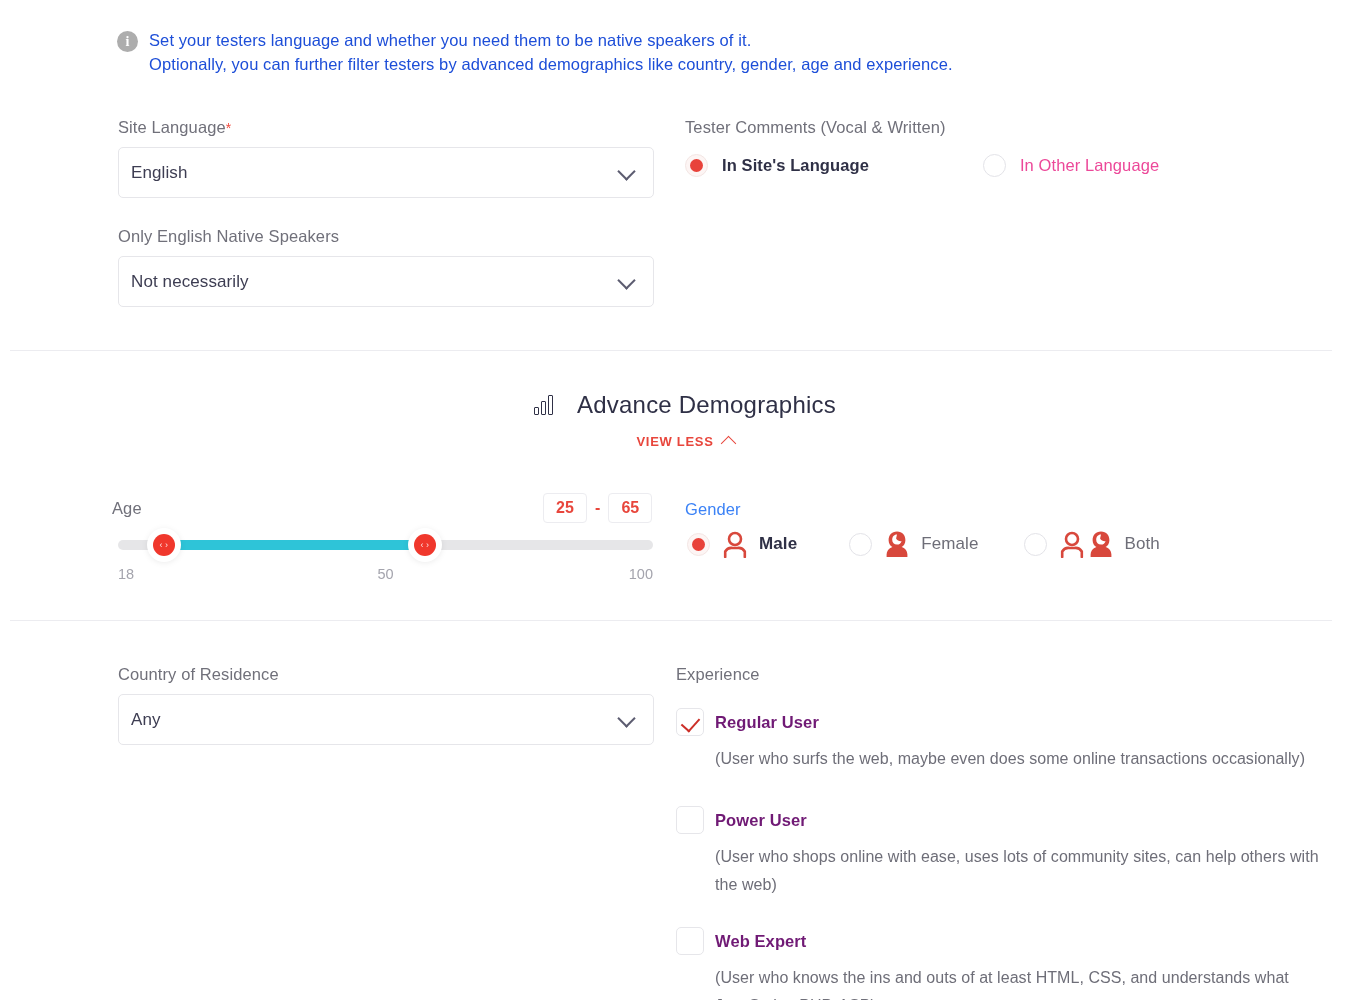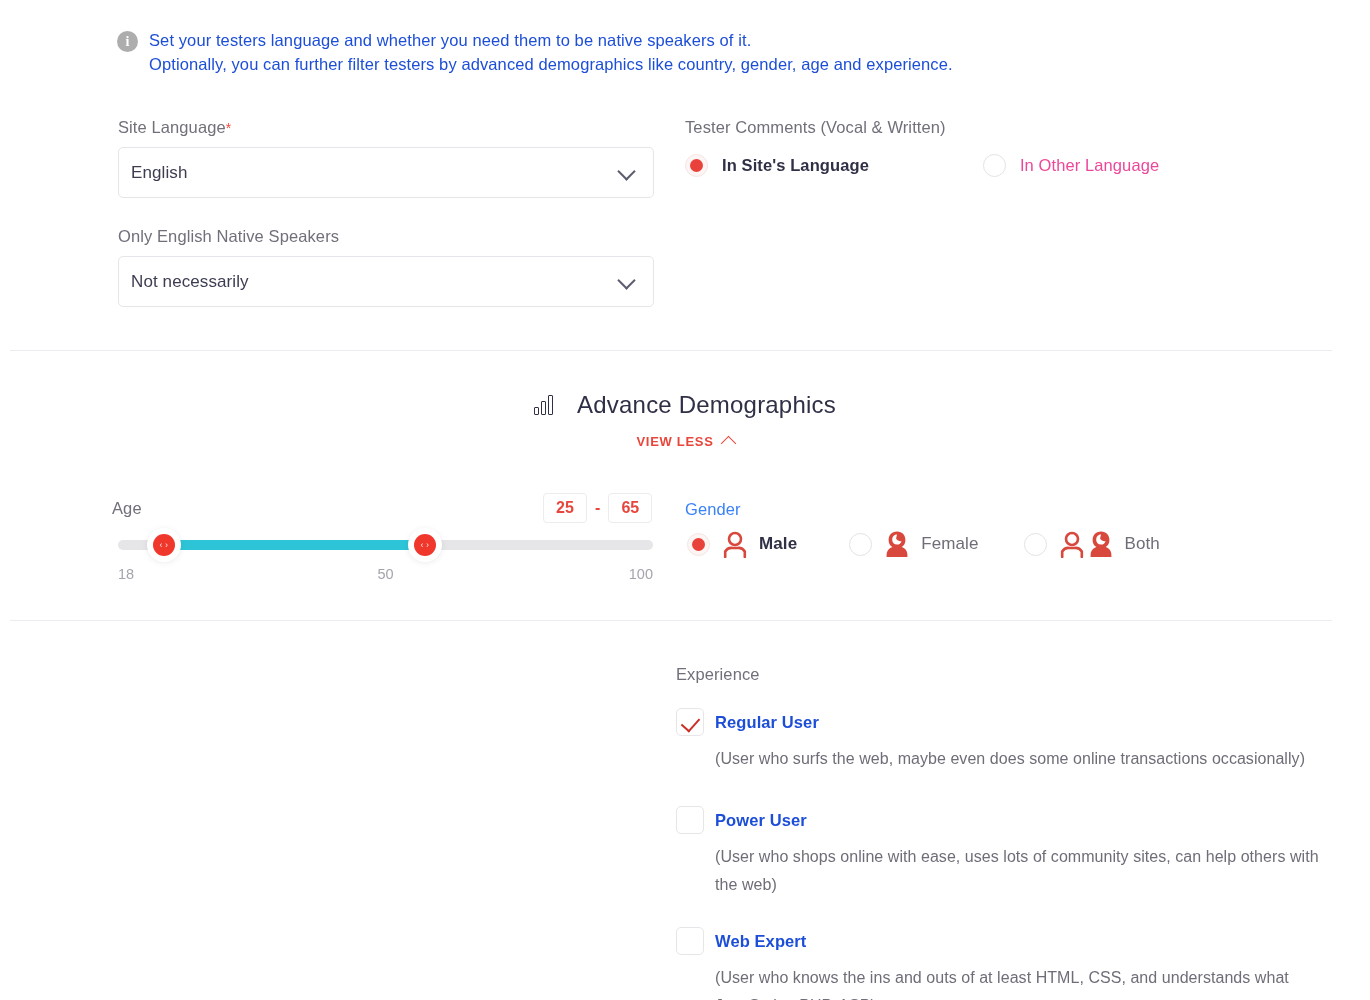--- a/index.html
+++ b/index.html
@@ -260,21 +260,21 @@
     left: 8px; top: 5px;
     width: 9px; height: 15px;
     border-right: 2.6px solid #cc2f28;
     border-bottom: 2.6px solid #cc2f28;
     transform: rotate(42deg);
   }
   .exp-title {
     margin-left: 39px;
     font-size: 16.5px;
     font-weight: bold;
-    color: #1d4ed8;
+    color: #701a75;
     letter-spacing: 0.1px;
     line-height: 28px;
   }
   .exp-desc {
     margin-left: 39px;
     margin-top: 9px;
     font-size: 16px;
     color: #6e6e78;
     line-height: 28px;
     letter-spacing: 0.05px;
@@ -403,20 +403,27 @@
                    C15.3 14.6 17 13.2 17.6 11.2 C15.4 11.6 13.3 10.6 12.1 8.6
                    C12.4 7.2 12.7 5.8 13 4.6 Z" fill="#ffffff"></path>
         </svg>
       </span>
       <span class="g-label">Both</span>
     </div>
   </div>
 
   <div class="divider" style="top:620px;"></div>
 
+  <div class="country-wrap">
+    <div class="field-label">Country of Residence</div>
+    <div class="select-box">
+      <span class="select-value">Any</span>
+      <span class="chev"></span>
+    </div>
+  </div>
 
   <div class="exp-wrap">
     <div class="field-label" style="margin-bottom:24px;">Experience</div>
 
     <div class="exp-item" style="margin-bottom:33px;">
       <span class="checkbox on"></span>
       <div class="exp-title">Regular User</div>
       <div class="exp-desc">(User who surfs the web, maybe even does some online transactions occasionally)</div>
     </div>
 

